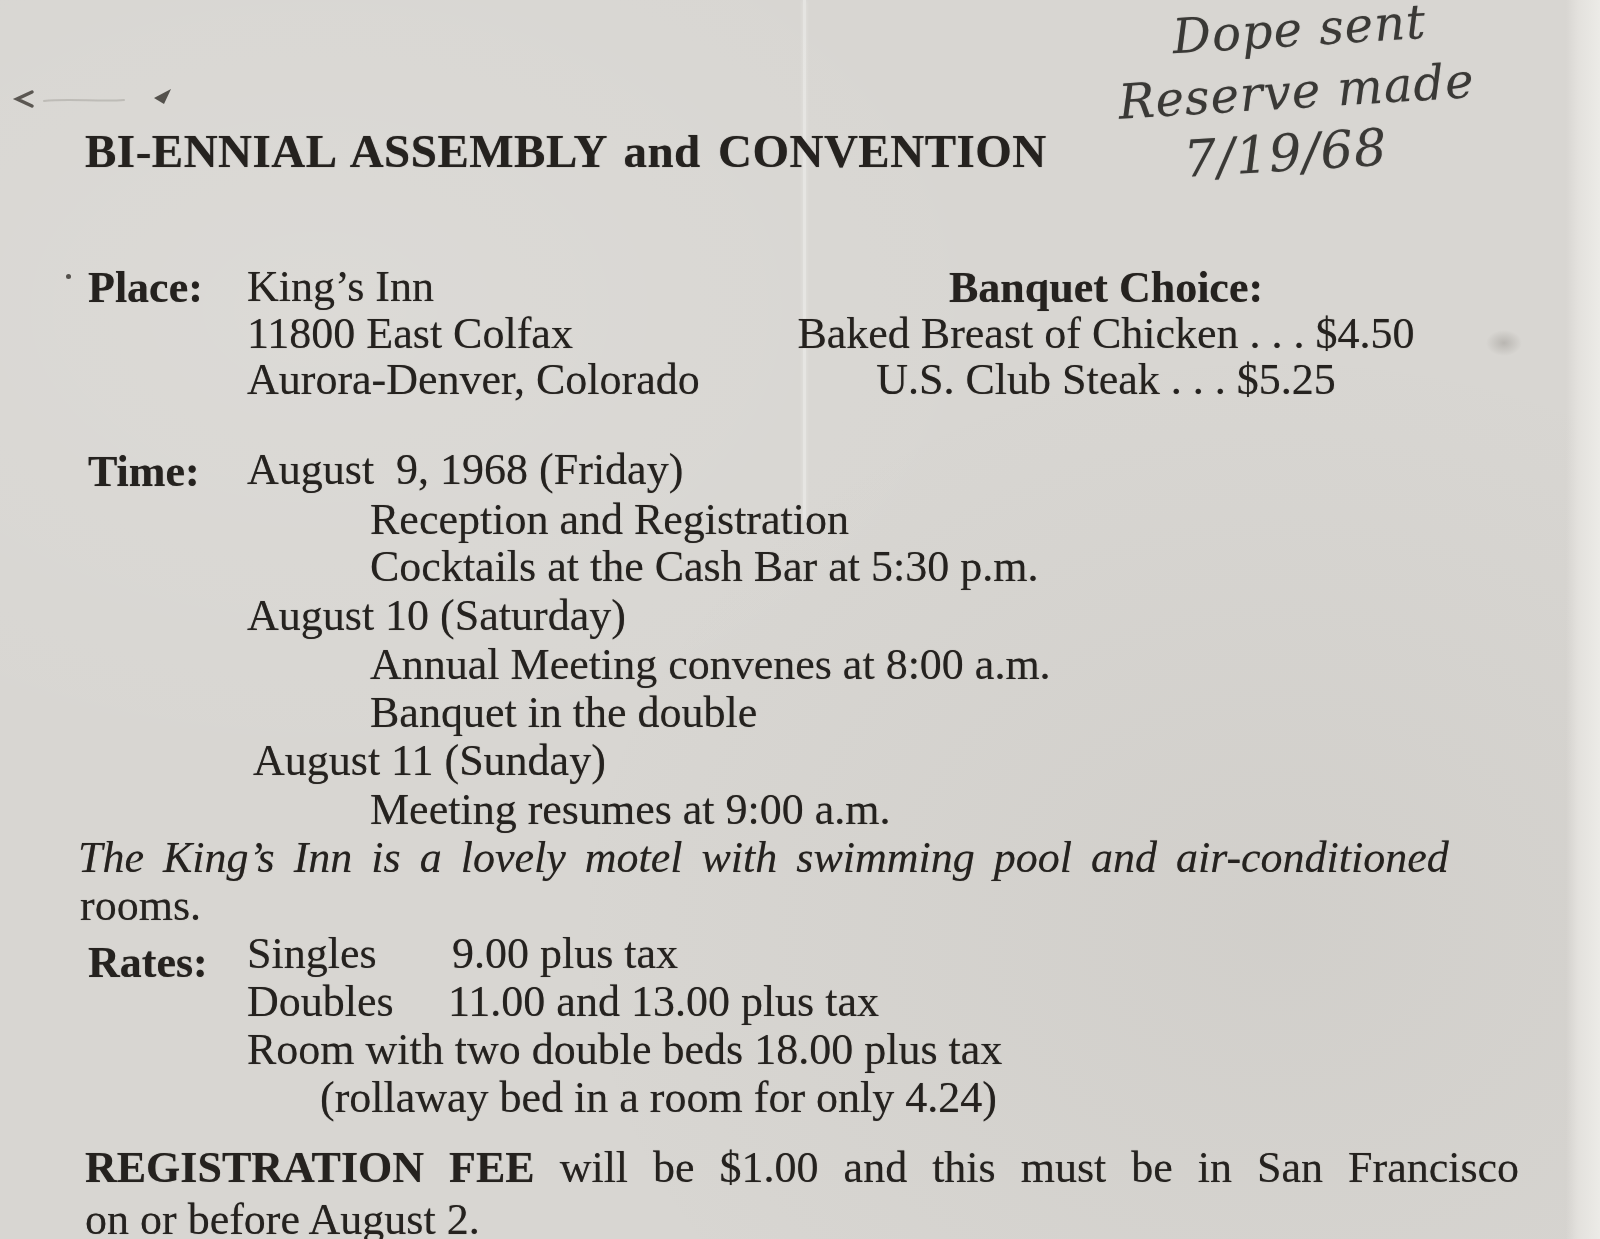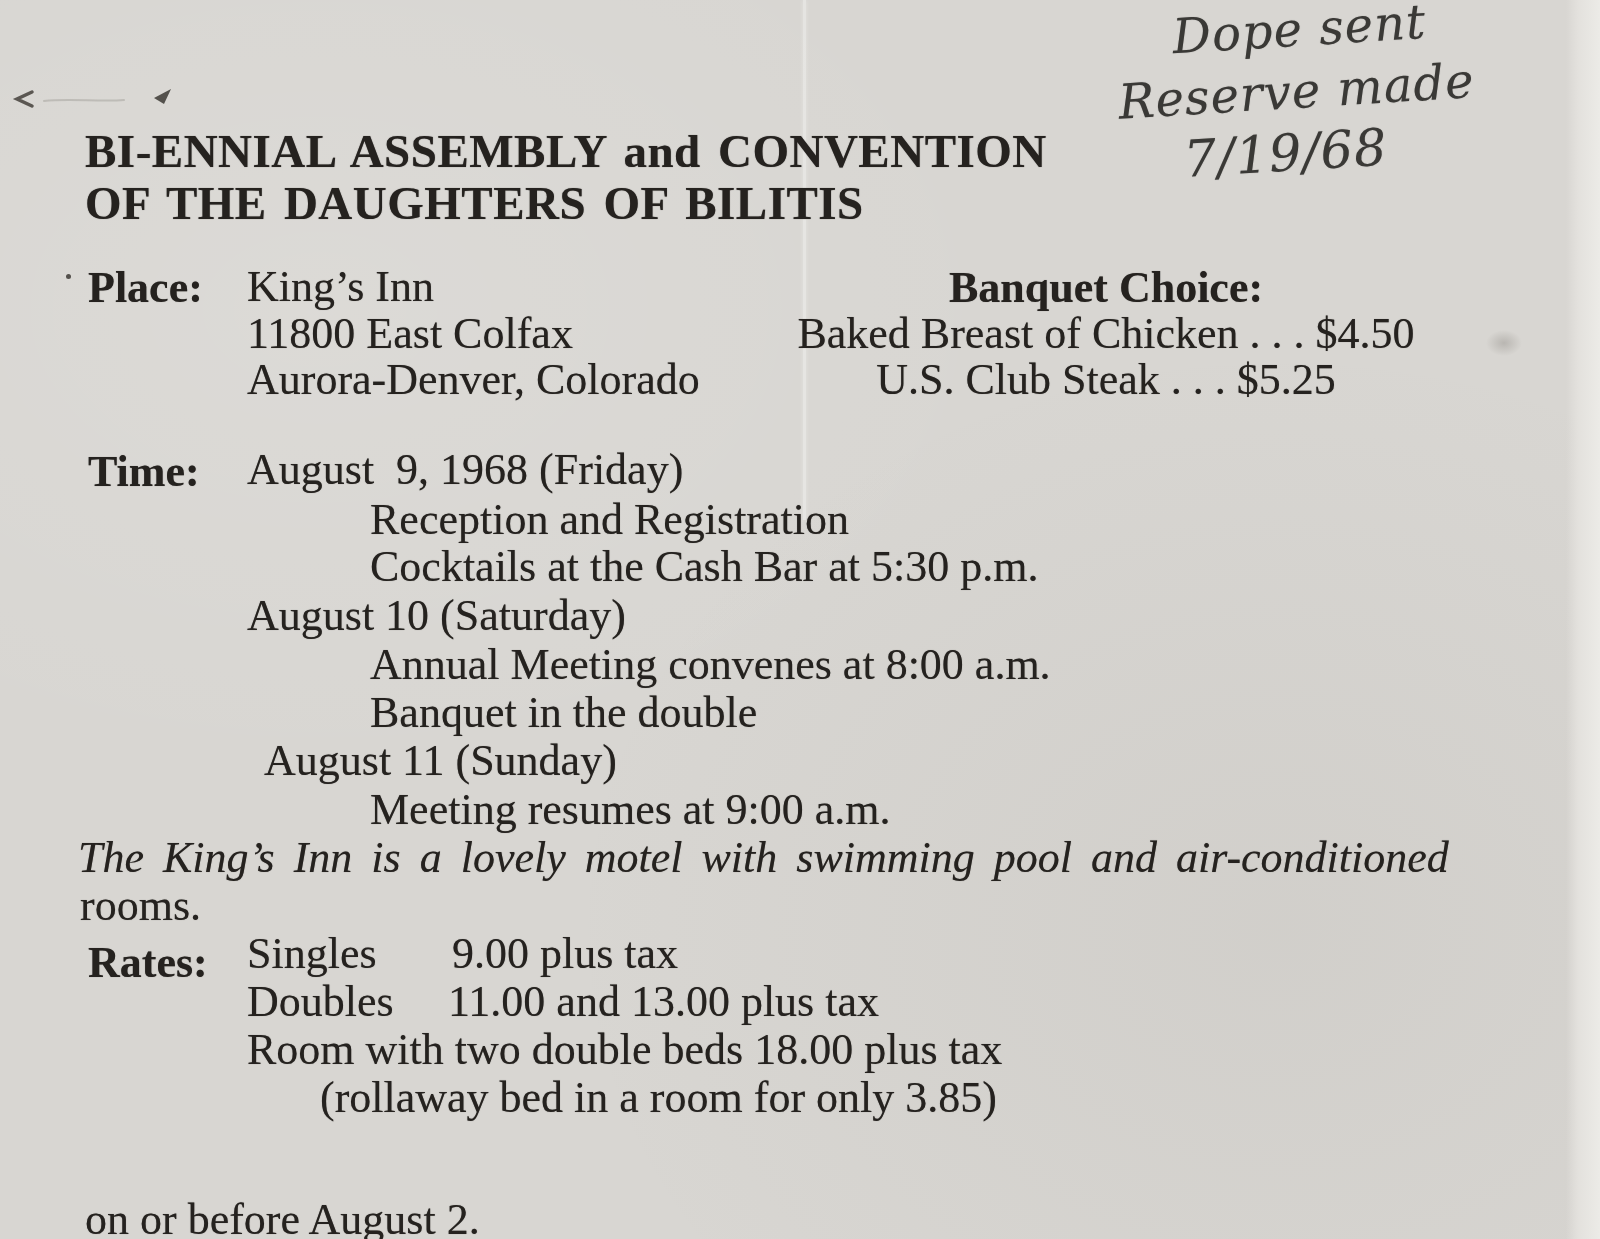--- a/index.html
+++ b/index.html
@@ -85,47 +85,47 @@
     <path d="M146 20 l17 -9 l-7 15 z" fill="#45423d" opacity="0.9"></path>
   </svg>
 
   <div id="handwriting">
     <div class="hw-line hw-1">Dope sent</div>
     <div class="hw-line hw-2">Reserve made</div>
     <div class="hw-line hw-3">7/19/68</div>
   </div>
 
   <div class="line title-line" style="left:85px; top:126px;">BI-ENNIAL ASSEMBLY and CONVENTION</div>
-  <div class="line title-line" style="left:85px; top:178px;">OF THE DAUGHTERS OF BILITIS</div>
 
   <div class="line bold" style="left:88px; top:264px;">Place:</div>
   <div class="line" style="left:247px; top:263px;">King’s Inn</div>
   <div class="line" style="left:247px; top:310px;">11800 East Colfax</div>
   <div class="line" style="left:247px; top:356px;">Aurora-Denver, Colorado</div>
 
   <div class="line bold banquet-line" style="top:264px;">Banquet Choice:</div>
   <div class="line banquet-line" style="top:310px;">Baked Breast of Chicken . . . $4.50</div>
   <div class="line banquet-line" style="top:356px;">U.S. Club Steak . . . $5.25</div>
 
   <div class="line bold" style="left:88px; top:448px;">Time:</div>
   <div class="line" style="left:247px; top:446px;">August  9, 1968 (Friday)</div>
   <div class="line" style="left:370px; top:496px;">Reception and Registration</div>
   <div class="line" style="left:370px; top:543px;">Cocktails at the Cash Bar at 5:30 p.m.</div>
   <div class="line" style="left:247px; top:592px;">August 10 (Saturday)</div>
   <div class="line" style="left:370px; top:641px;">Annual Meeting convenes at 8:00 a.m.</div>
   <div class="line" style="left:370px; top:689px;">Banquet in the double</div>
-  <div class="line" style="left:264px; top:737px;">August 11 (Sunday)</div>
+  <div class="line" style="left:253px; top:737px;">August 11 (Sunday)</div>
   <div class="line" style="left:370px; top:786px;">Meeting resumes at 9:00 a.m.</div>
 
   <div class="line wide-spacing" style="left:78px; top:834px;font-style:italic;">The King’s Inn is a lovely motel with swimming pool and air-conditioned</div>
   <div class="line" style="left:80px; top:882px;">rooms.</div>
 
   <div class="line bold" style="left:88px; top:931px;margin-top:8px;">Rates:</div>
   <div class="line" style="left:247px; top:930px;">Singles</div>
   <div class="line" style="left:452px; top:930px;">9.00 plus tax</div>
   <div class="line" style="left:247px; top:978px;">Doubles</div>
   <div class="line" style="left:448px; top:978px;">11.00 and 13.00 plus tax</div>
   <div class="line" style="left:247px; top:1026px;">Room with two double beds 18.00 plus tax</div>
-  <div class="line" style="left:320px; top:1074px;">(rollaway bed in a room for only 3.85)</div>
+  <div class="line" style="left:320px; top:1074px;">(rollaway bed in a room for only 4.24)</div>
 
+  <div class="line wider-spacing" style="left:85px; top:1144px;"><span class="bold">REGISTRATION FEE</span><span> will be $1.00 and this must be in San Francisco</span></div>
   <div class="line" style="left:85px; top:1196px;">on or before August 2.</div>
 
 </div>
 
 </body></html>

